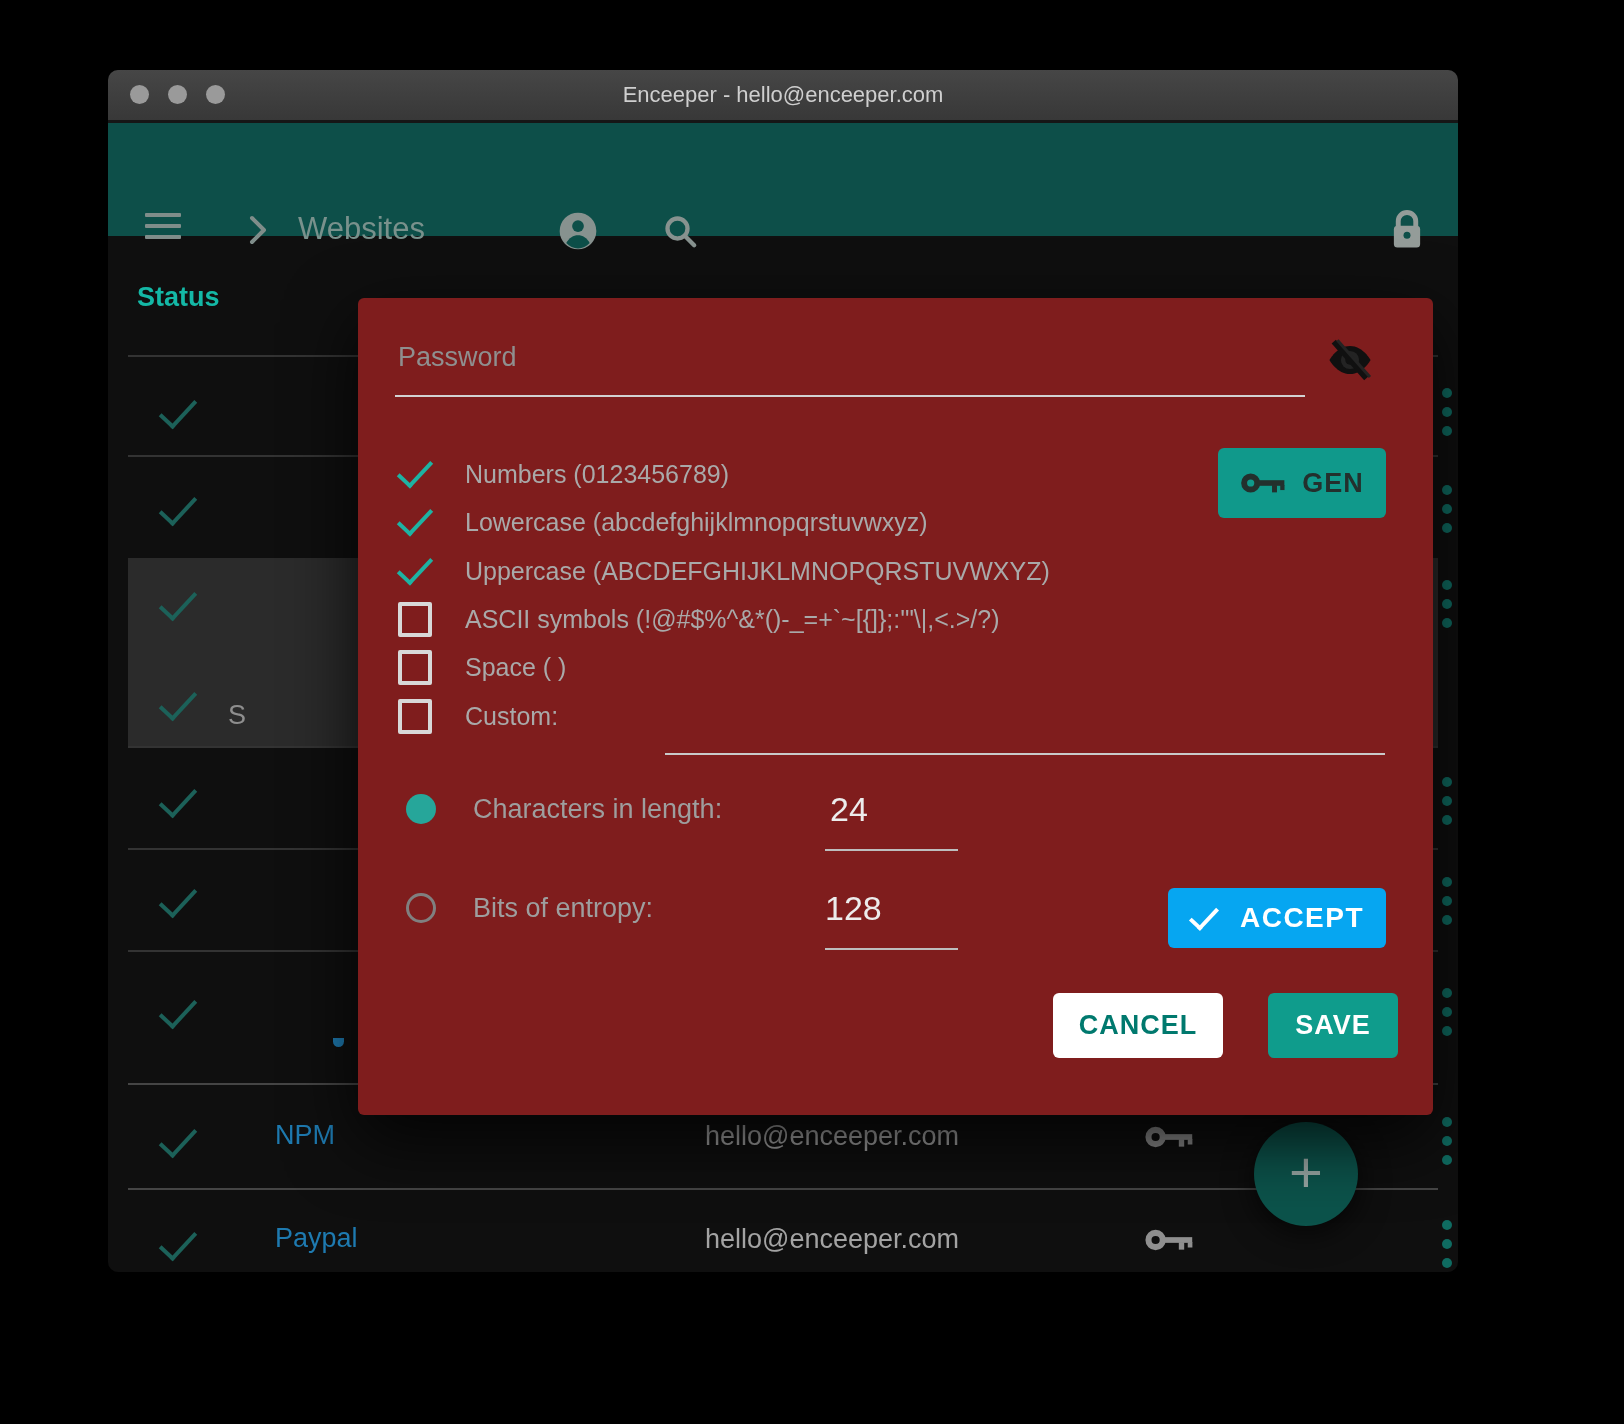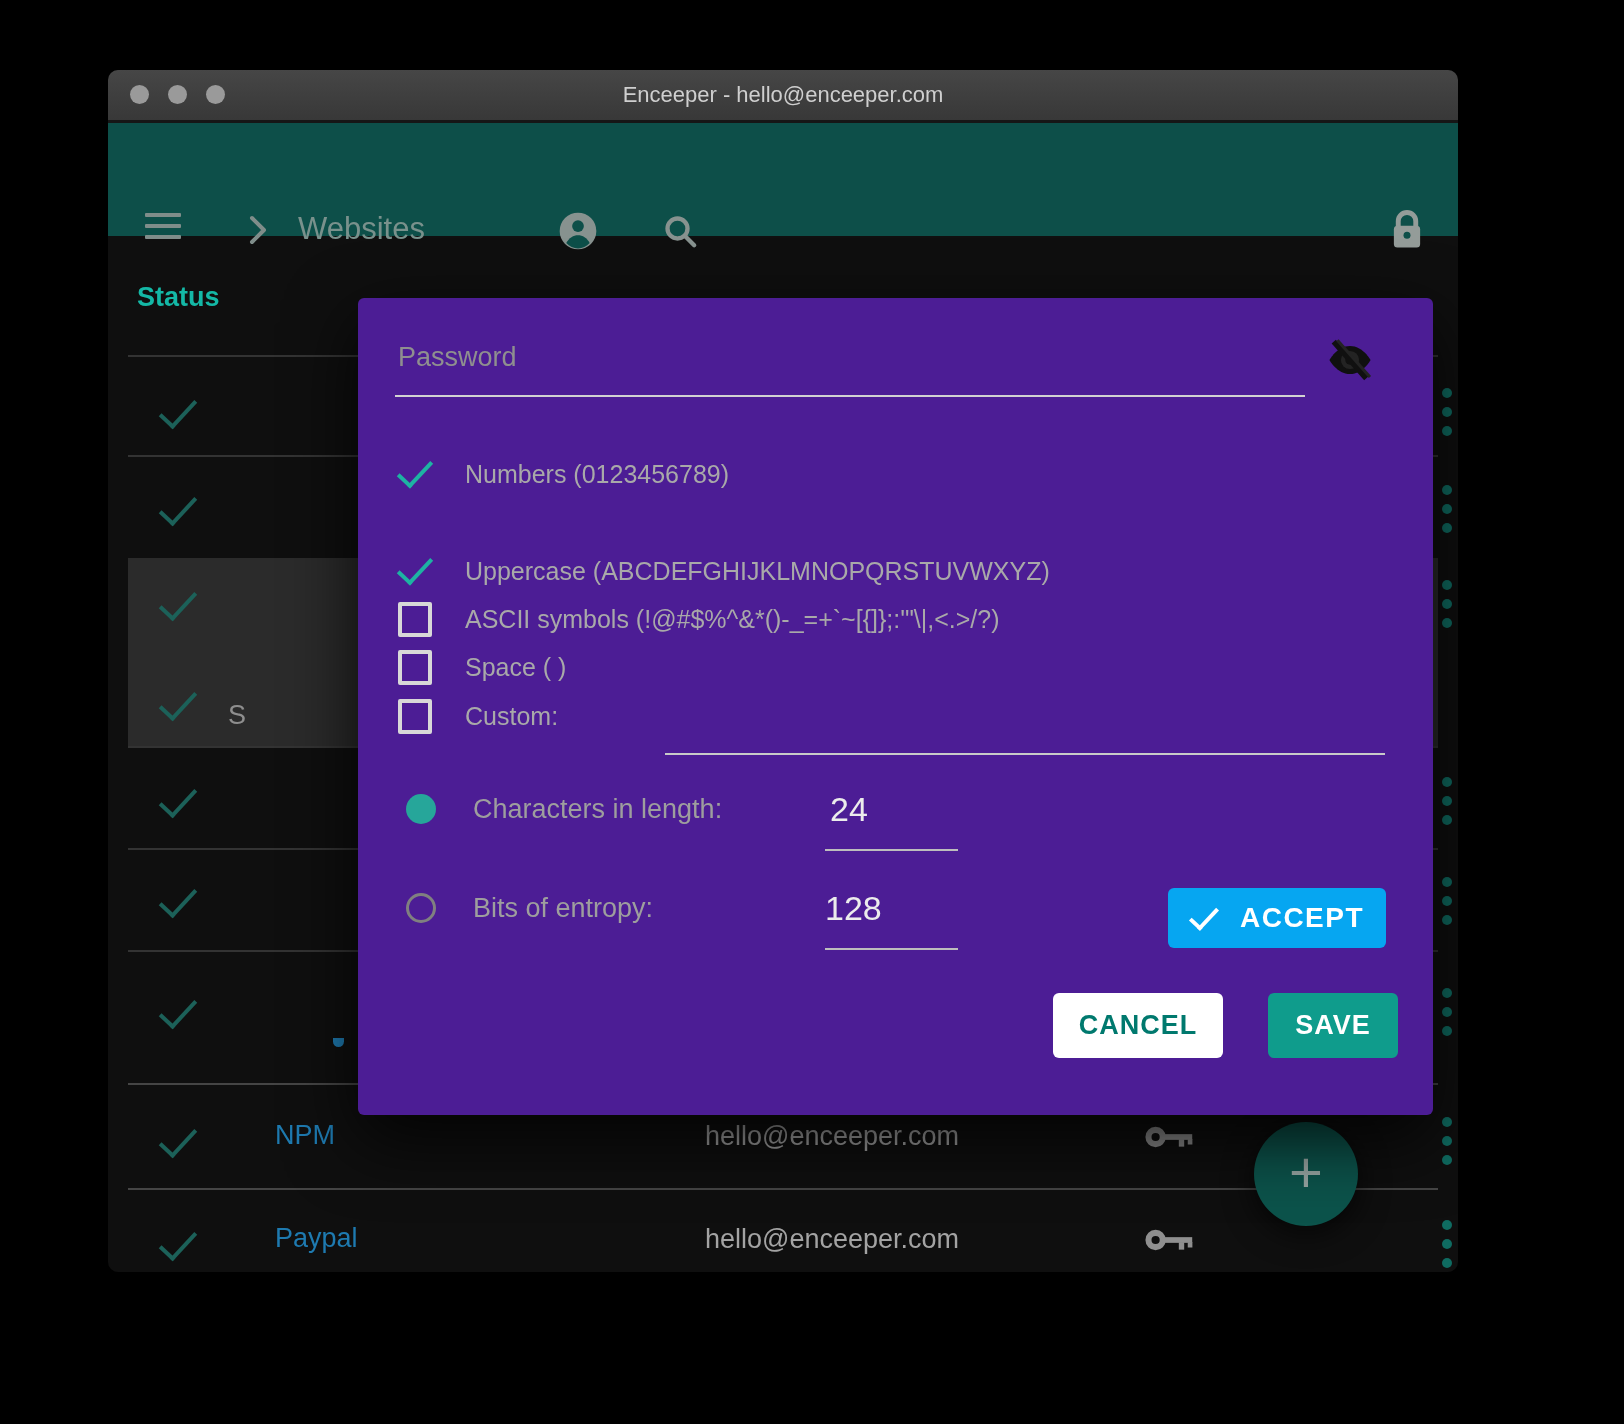--- a/index.html
+++ b/index.html
@@ -27,21 +27,21 @@
   .dots{display:flex;flex-direction:column;gap:9px;}
   .dots i{width:10px;height:10px;border-radius:50%;background:#0f6b61;}
   .row-name{font-size:27px;color:#1e7ab0;}
   .row-user{font-size:27px;color:#a3a3a3;}
   .partial-frag{width:11px;height:9px;background:#1e7ab0;border-radius:0 0 6px 6px;}
   .partial-diag{width:36px;height:4px;background:#0f6b61;border-radius:2px;transform:rotate(38deg);}
   .fab{width:104px;height:104px;border-radius:50%;background:#0c534b;box-shadow:0 8px 30px rgba(0,0,0,.65);display:flex;align-items:center;justify-content:center;}
   .fab-plus{color:#97a5a2;font-size:58px;font-weight:300;line-height:1;margin-top:-4px;}
 
   
-  .dialog{left:250px;top:228px;width:1075px;height:817px;background:#4c1d95;border-radius:6px;
+  .dialog{left:250px;top:228px;width:1075px;height:817px;background:#7f1d1d;border-radius:6px;
     box-shadow:0 24px 70px rgba(0,0,0,.8);}
   .pw-label{color:#8f8f8f;font-size:27px;}
   .pw-line{height:2px;background:#d2d2d2;}
   .cs-row{left:40px;height:46px;display:flex;align-items:center;}
   .cs-icon{width:34px;margin-right:33px;display:flex;justify-content:center;}
   .cs-check{width:30px;height:14px;border-left:4px solid #1eb3a3;border-bottom:4px solid #1eb3a3;transform:rotate(-47deg);margin-bottom:8px;}
   .cs-box{width:27px;height:27px;border:4px solid #d8d8d8;border-radius:2px;}
   .cs-label{color:#a9a9a9;font-size:25px;white-space:pre;}
   .custom-line{height:2px;background:#c9c9c9;}
   .radio-row{left:40px;height:46px;display:flex;align-items:center;}
@@ -206,20 +206,26 @@
         <line x1="4.5" y1="3.5" x2="19.5" y2="20.5" stroke="#101010" stroke-width="2.6"></line>
         <line x1="6.2" y1="2.9" x2="21.2" y2="19.9" stroke="#232323" stroke-width="1.4"></line>
       </svg>
 
       <div class="abs cs-row" style="top:153px">
         <div class="cs-icon">
             <div class="cs-check"></div>
           </div>
         <div class="cs-label">Numbers (0123456789)</div>
       </div>
+      <div class="abs cs-row" style="top:201px">
+        <div class="cs-icon">
+            <div class="cs-check"></div>
+          </div>
+        <div class="cs-label">Lowercase (abcdefghijklmnopqrstuvwxyz)</div>
+      </div>
       <div class="abs cs-row" style="top:298px">
         <div class="cs-icon">
             <div class="cs-box"></div>
           </div>
         <div class="cs-label">ASCII symbols (!@#$%^&amp;*()-_=+`~[{]};:'"\|,&lt;.&gt;/?)</div>
       </div>
       <div class="abs cs-row" style="top:250px">
         <div class="cs-icon">
             <div class="cs-check"></div>
           </div>
@@ -232,20 +238,29 @@
         <div class="cs-label">Space ( )</div>
       </div>
       <div class="abs cs-row" style="top:395px">
         <div class="cs-icon">
             <div class="cs-box"></div>
           </div>
         <div class="cs-label">Custom:</div>
       </div>
       <div class="abs custom-line" style="left:307px;top:455px;width:720px"></div>
 
+      <div class="abs btn btn-gen" style="left:860px;top:150px;width:168px;height:70px">
+        <svg width="46" height="28" viewBox="0 0 28 16" style="margin-right:16px">
+          <circle cx="6.5" cy="8" r="4" fill="none" stroke="#23302d" stroke-width="3.6"></circle>
+          <rect x="10.5" y="6.3" width="16.5" height="3.4" fill="#23302d"></rect>
+          <rect x="19.5" y="9.3" width="3" height="4.4" fill="#23302d"></rect>
+          <rect x="24.5" y="9.3" width="2.6" height="3" fill="#23302d"></rect>
+        </svg>
+        <span>GEN</span>
+      </div>
 
       <div class="abs radio-row" style="top:488px">
         <div class="radio-icon radio-on"></div>
         <div class="radio-label">Characters in length:</div>
       </div>
       <div class="abs num-val" style="left:472px;top:492px">24</div>
       <div class="abs num-line" style="left:467px;top:551px;width:133px"></div>
 
       <div class="abs radio-row" style="top:587px">
         <div class="radio-icon radio-off"></div>

